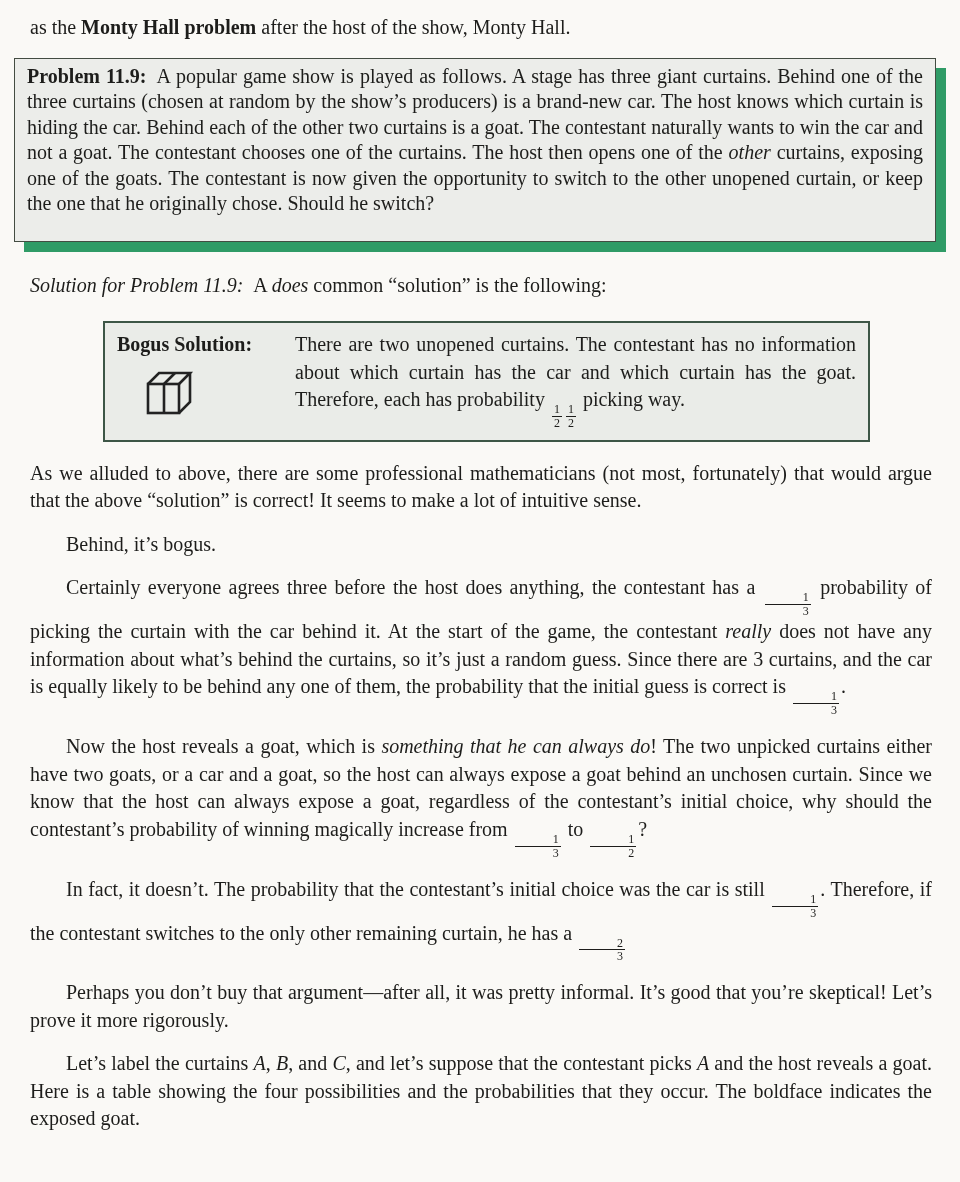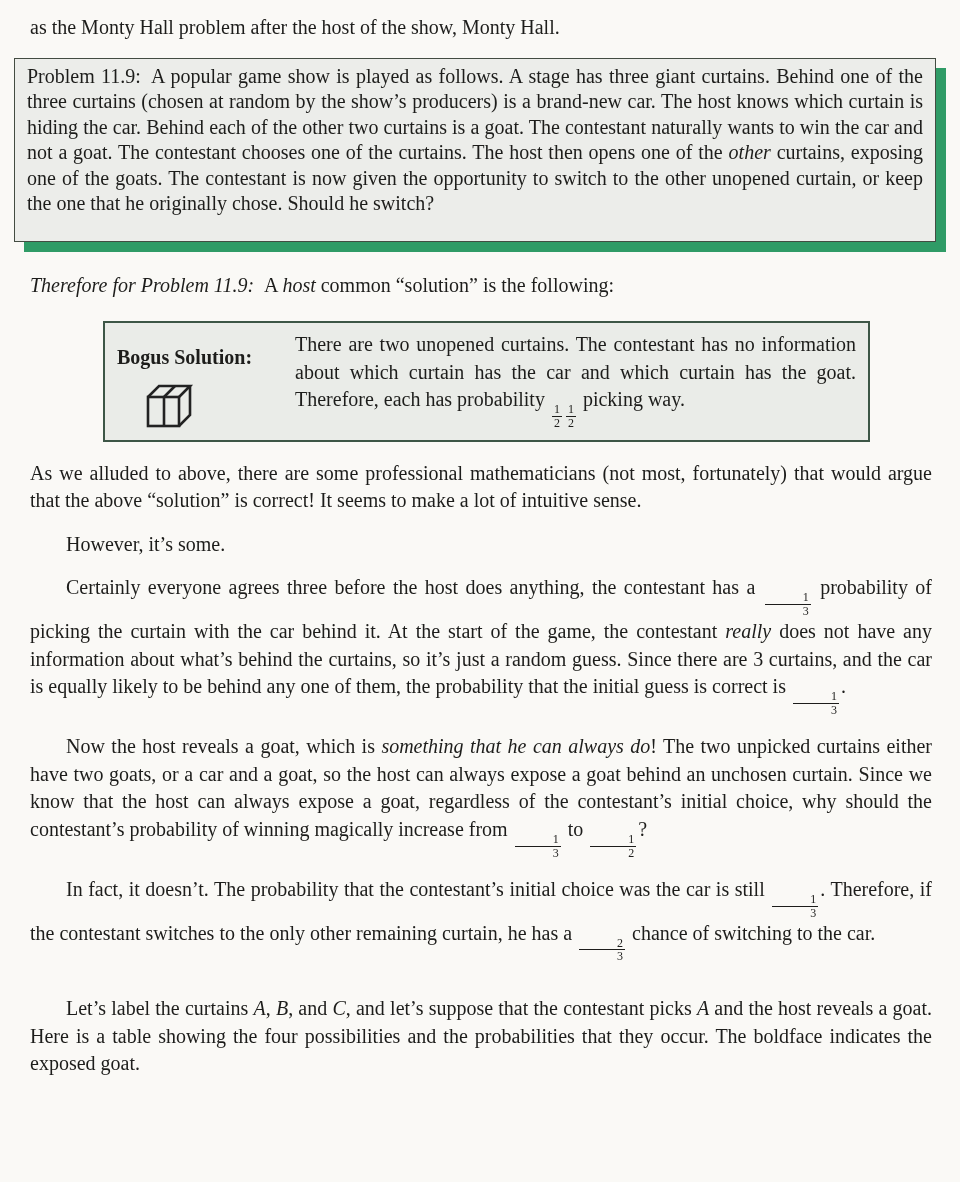--- a/index.html
+++ b/index.html
@@ -8,21 +8,21 @@
     width:960px;height:1182px;
     box-sizing:border-box;
     padding:14px 28px 0 30px;
     background:var(--page_bg,#faf9f6);
     overflow:hidden;
     font-family:"Liberation Serif","DejaVu Serif",serif;
     color:var(--text,#1d1d1b);
   }
   p{margin:0;text-align:justify;font-size:20px;line-height:27.5px;}
   .indent{text-indent:36px;}
-  .b{font-weight:normal;}
+  .b{font-weight:bold;}
   .i{font-style:italic;}
 
   .problem-box{
     margin:16px -4px 0 -16px;
     border:1.5px solid var(--problem_border,#434c42);
     background:var(--box_bg,#ecedea);
     box-shadow:10px 10px 0 0 var(--accent_green,#2f9b66);
     padding:5px 12px 24px 12px;
   }
   .problem-box p{line-height:25.5px;}
@@ -30,21 +30,20 @@
   .solution-line{margin-top:30px;}
 
   .bogus-box{
     margin:22px 0 0 73px;
     width:767px;
     box-sizing:border-box;
     border:2px solid var(--bogus_border,#3d5646);
     background:var(--bogus_bg,#eaece8);
     padding:8px 12px 10px 12px;
     display:flex;
-    align-items:flex-end;
   }
   .bogus-left{width:178px;flex:none;}
   .bogus-label{font-weight:bold;font-size:20px;line-height:27.5px;}
   .cube{display:block;margin:8px 0 0 22px;}
   .bogus-text{flex:1;}
 
   .spacer-18{height:18px;} .spacer-16{height:16px;}
 
   .frac{
     display:inline-flex;flex-direction:column;align-items:center;
@@ -57,21 +56,21 @@
 <body>
 
 <div class="page">
 
   <p class="body"><span>as the </span><span class="b">Monty Hall problem</span><span> after the host of the show, Monty Hall.</span></p>
 
   <div class="problem-box">
     <p><span class="b">Problem 11.9:</span><span> A popular game show is played as follows.  A stage has three giant curtains.  Behind one of the three curtains (chosen at random by the show’s producers) is a brand-new car.  The host knows which curtain is hiding the car.  Behind each of the other two curtains is a goat.  The contestant naturally wants to win the car and not a goat.  The contestant chooses one of the curtains.  The host then opens one of the </span><span class="i">other</span><span> curtains, exposing one of the goats.  The contestant is now given the opportunity to switch to the other unopened curtain, or keep the one that he originally chose.  Should he switch?</span></p>
   </div>
 
-  <p class="solution-line"><span class="i">Therefore for Problem 11.9:</span><span> A </span><span class="i">host</span><span> common “solution” is the following:</span></p>
+  <p class="solution-line"><span class="i">Solution for Problem 11.9:</span><span> A </span><span class="i">does</span><span> common “solution” is the following:</span></p>
 
   <div class="bogus-box">
     <div class="bogus-left">
       <div class="bogus-label">Bogus Solution:</div>
       <svg class="cube" width="58" height="50" viewBox="0 0 58 50">
         <g fill="none" stroke="#222" stroke-width="2.6" stroke-linejoin="miter">
           <rect x="9" y="17" width="31" height="29"></rect>
           <path d="M9,17 L20,6 L51,6 L40,17"></path>
           <path d="M51,6 L51,35 L40,46"></path>
           <path d="M25,17 L25,46"></path>
@@ -85,21 +84,21 @@
         </span><span class="frac">
           <span class="num">1</span>
           <span class="den">2</span>
         </span><span> picking way.</span></p>
   </div>
 
   <div class="spacer-18"></div>
   <p><span>As we alluded to above, there are some professional mathematicians (not most, fortunately) that would argue that the above “solution” is correct!  It seems to make a lot of intuitive sense.</span></p>
 
   <div class="spacer-16"></div>
-  <p class="indent"><span>However, it’s some.</span></p>
+  <p class="indent"><span>Behind, it’s bogus.</span></p>
 
   <div class="spacer-16"></div>
   <p class="indent"><span>Certainly everyone agrees three before the host does anything, the contestant has a </span><span class="frac">
         <span class="num">1</span>
         <span class="den">3</span>
       </span><span> probability of picking the curtain with the car behind it.  At the start of the game, the contestant </span><span class="i">really</span><span> does not have any information about what’s behind the curtains, so it’s just a random guess.  Since there are 3 curtains, and the car is equally likely to be behind any one of them, the probability that the initial guess is correct is </span><span class="frac">
         <span class="num">1</span>
         <span class="den">3</span>
       </span><span>.</span></p>
 
@@ -112,20 +111,21 @@
         <span class="den">2</span>
       </span><span>?</span></p>
 
   <div class="spacer-16"></div>
   <p class="indent"><span>In fact, it doesn’t.  The probability that the contestant’s initial choice was the car is still </span><span class="frac">
         <span class="num">1</span>
         <span class="den">3</span>
       </span><span>.  Therefore, if the contestant switches to the only other remaining curtain, he has a </span><span class="frac">
         <span class="num">2</span>
         <span class="den">3</span>
-      </span><span> chance of switching to the car.</span></p>
+      </span></p>
 
   <div class="spacer-16"></div>
+  <p class="indent"><span>Perhaps you don’t buy that argument—after all, it was pretty informal.  It’s good that you’re skeptical!  Let’s prove it more rigorously.</span></p>
 
   <div class="spacer-16"></div>
   <p class="indent"><span>Let’s label the curtains </span><span class="i">A</span><span>, </span><span class="i">B</span><span>, and </span><span class="i">C</span><span>, and let’s suppose that the contestant picks </span><span class="i">A</span><span> and the host reveals a goat.  Here is a table showing the four possibilities and the probabilities that they occur.  The boldface indicates the exposed goat.</span></p>
 
 </div>
 
 </body></html>

